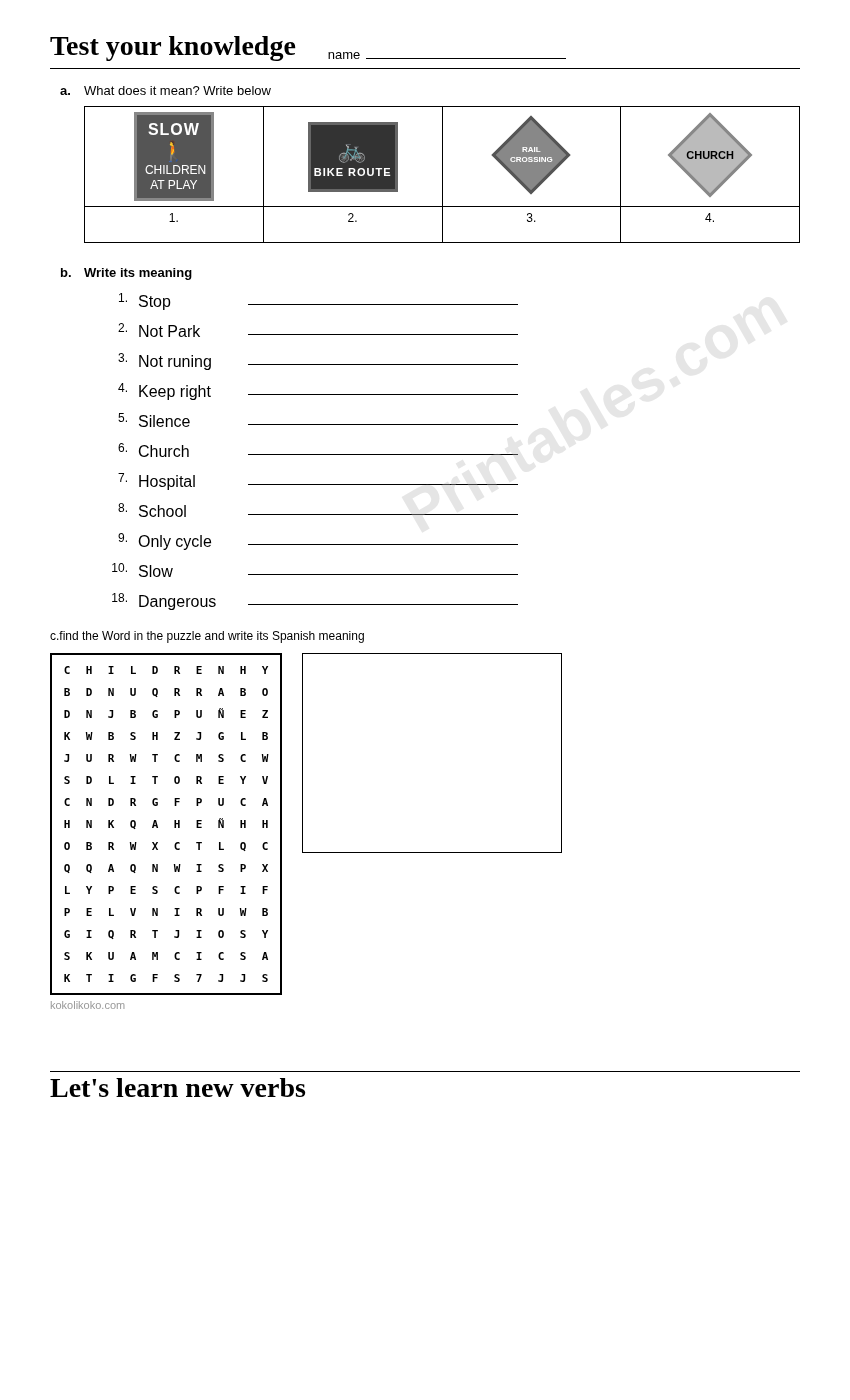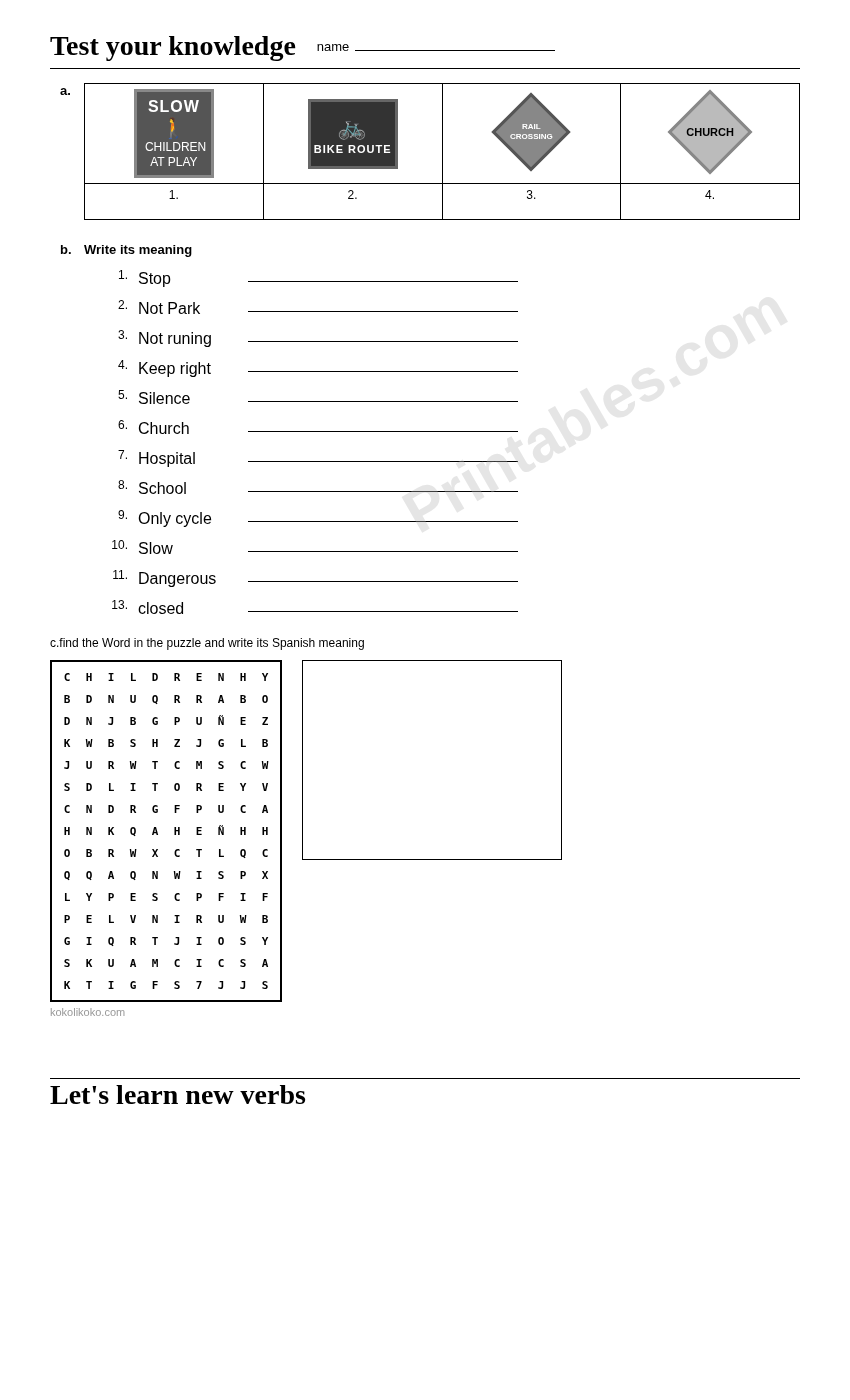--- a/index.html
+++ b/index.html
@@ -9,22 +9,22 @@
       color: #000;
       width: 850px;
       min-height: 1400px;
       padding: 30px 50px;
       position: relative;
     }
 
     
     .header-row {
       display: flex;
-      align-items: center;
-      gap: 21px;
+      align-items: flex-end;
+      gap: 32px;
       margin-bottom: 6px;
     }
     .page-title {
       font-size: 28px;
       font-weight: bold;
       font-family: Georgia, serif;
     }
     .name-line {
       font-size: 13px;
       display: flex;
@@ -309,20 +309,23 @@
   <div class="name-line">
     <span>name</span>
     <span class="name-underline"></span>
   </div>
 </div>
 <hr class="header-divider">
 
 <div class="section-ab-wrapper">
   <div class="letter-label">a.</div>
   <div style="flex:1;">
+    <div class="section-label">
+      <span>What does it  mean? Write below</span>
+    </div>
     <table class="signs-table">
       <tbody>
           <tr>
 
         <td>
           <div class="sign-slow">
             <div class="slow-text">SLOW</div>
             <div class="figure">🚶</div>
             <div class="children-text">CHILDREN<br>AT PLAY</div>
           </div>
@@ -410,27 +413,22 @@
     <span class="num">9.</span>
     <span class="word">Only cycle</span>
     <span class="input-line"></span>
   </div>
           <div class="meaning-row">
     <span class="num">10.</span>
     <span class="word">Slow</span>
     <span class="input-line"></span>
   </div>
           <div class="meaning-row">
-    <span class="num">11.</span>
+    <span class="num">18.</span>
     <span class="word">Dangerous</span>
-    <span class="input-line"></span>
-  </div>
-          <div class="meaning-row">
-    <span class="num">13.</span>
-    <span class="word">closed</span>
     <span class="input-line"></span>
   </div>
         </div>
     </div>
   </div>
 </div>
 
 <div class="section-c">
   <div class="section-c-label">c.find the Word in the puzzle and write its Spanish meaning</div>
   <div class="puzzle-area">

